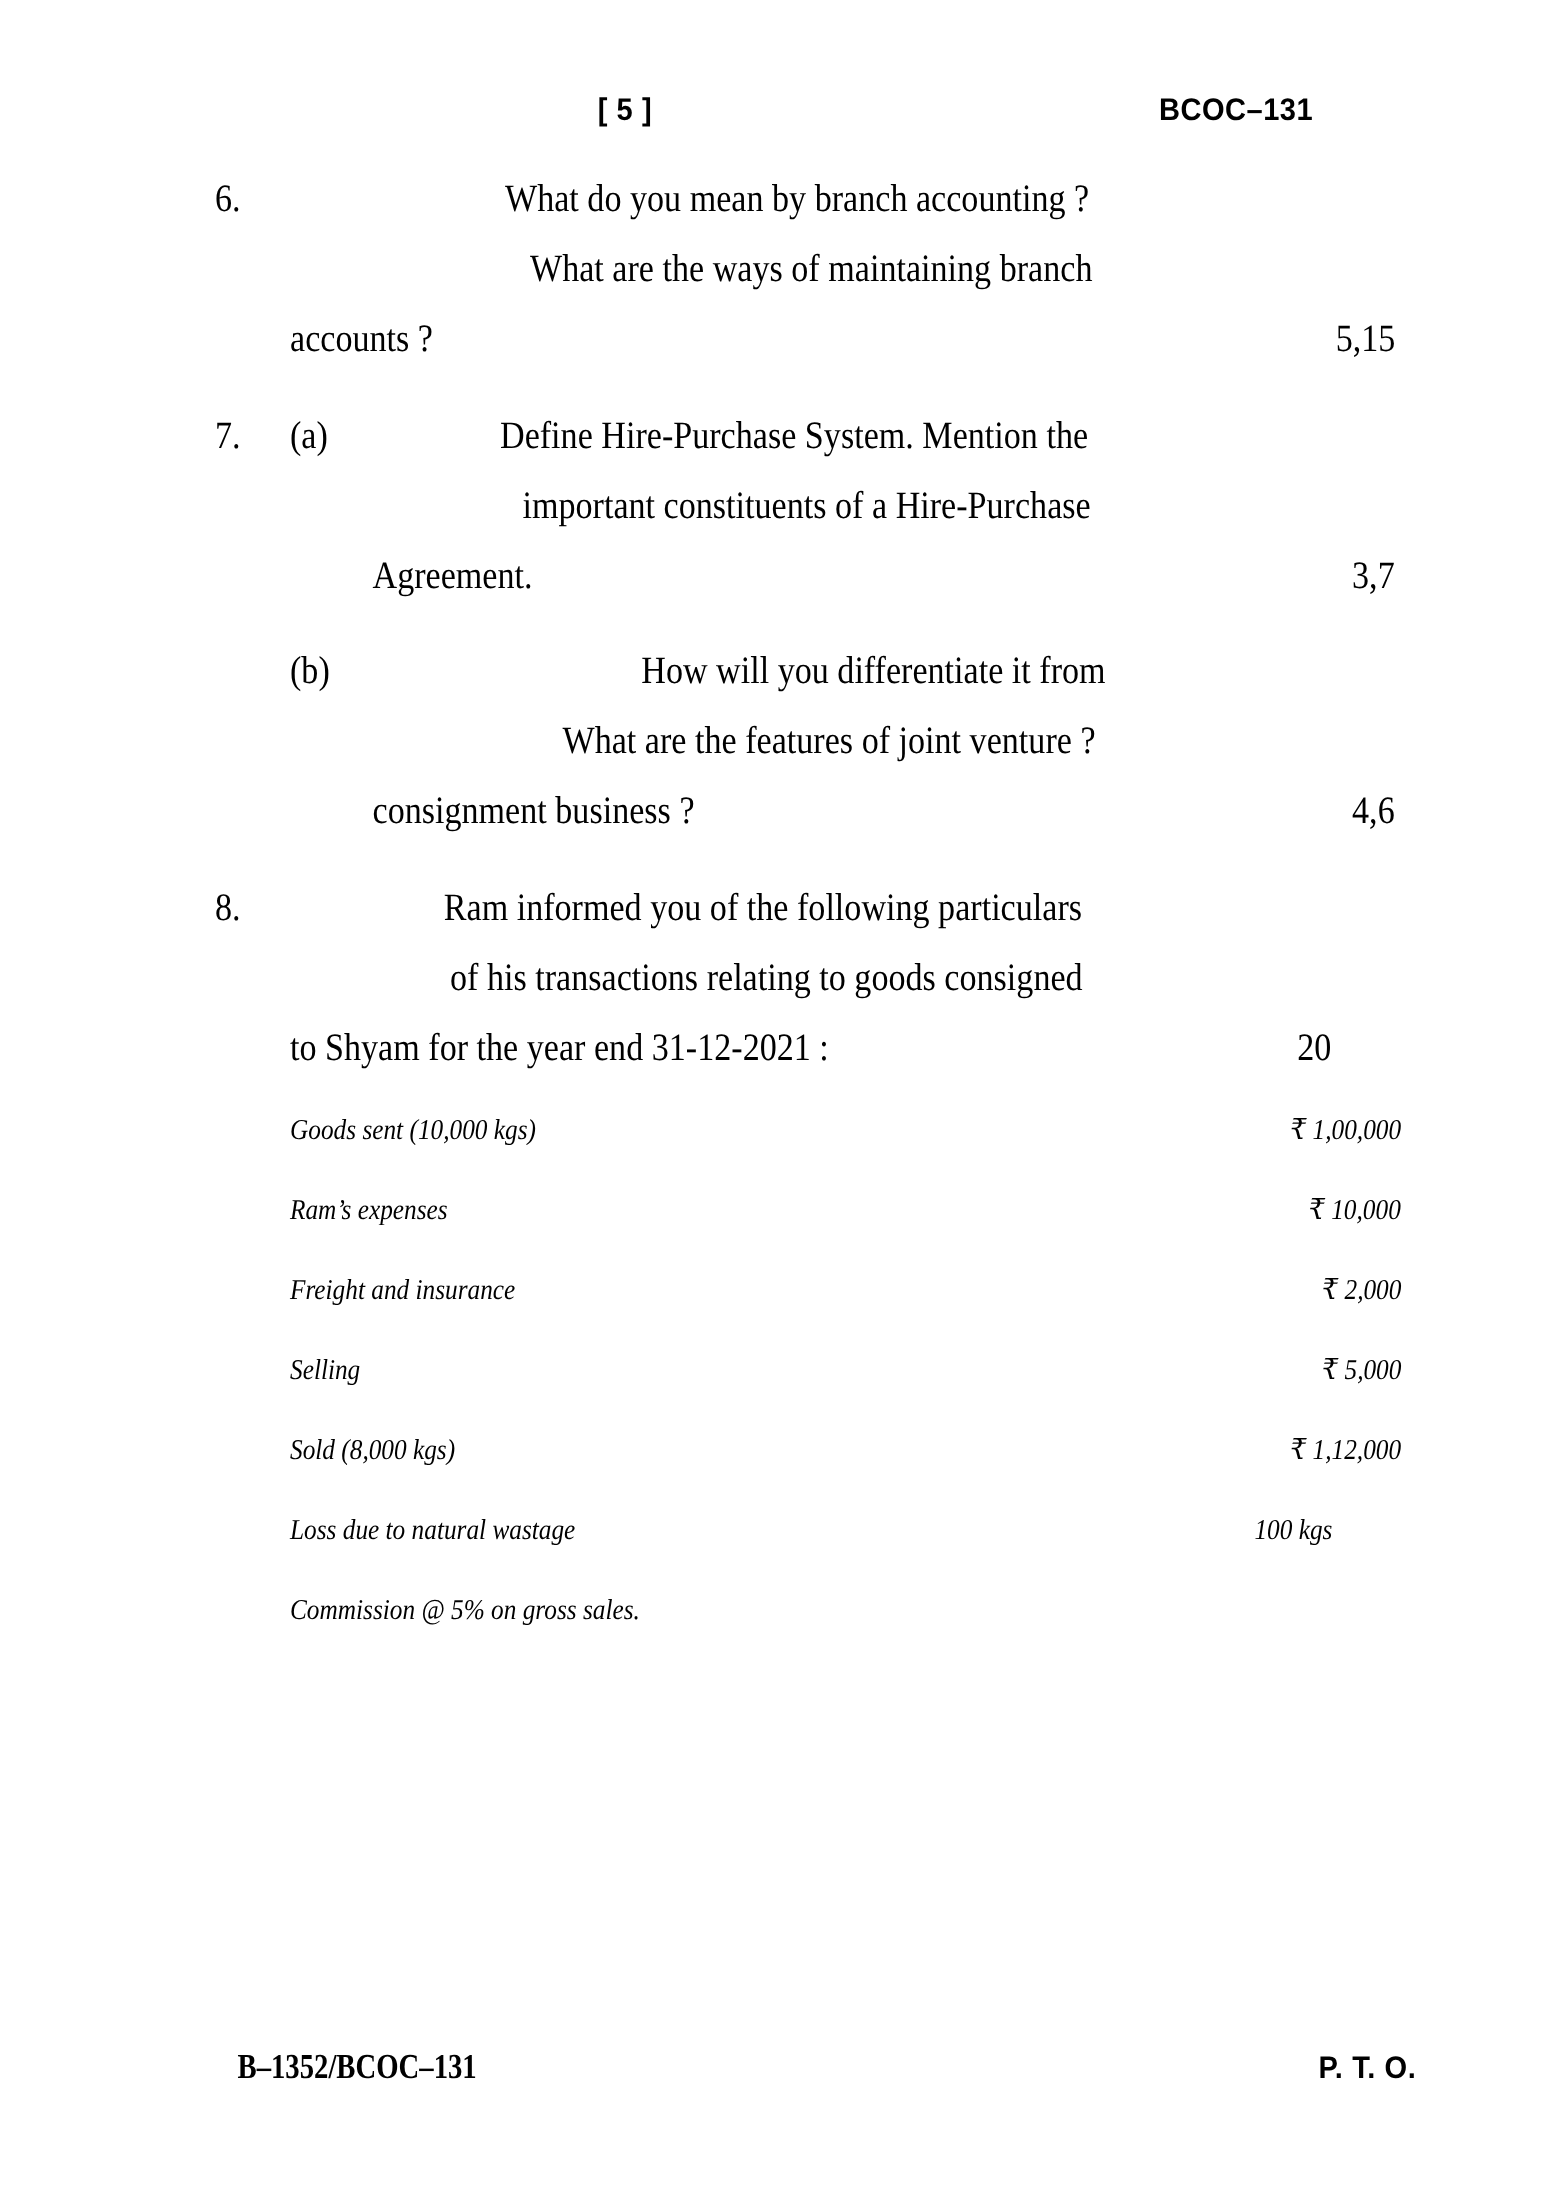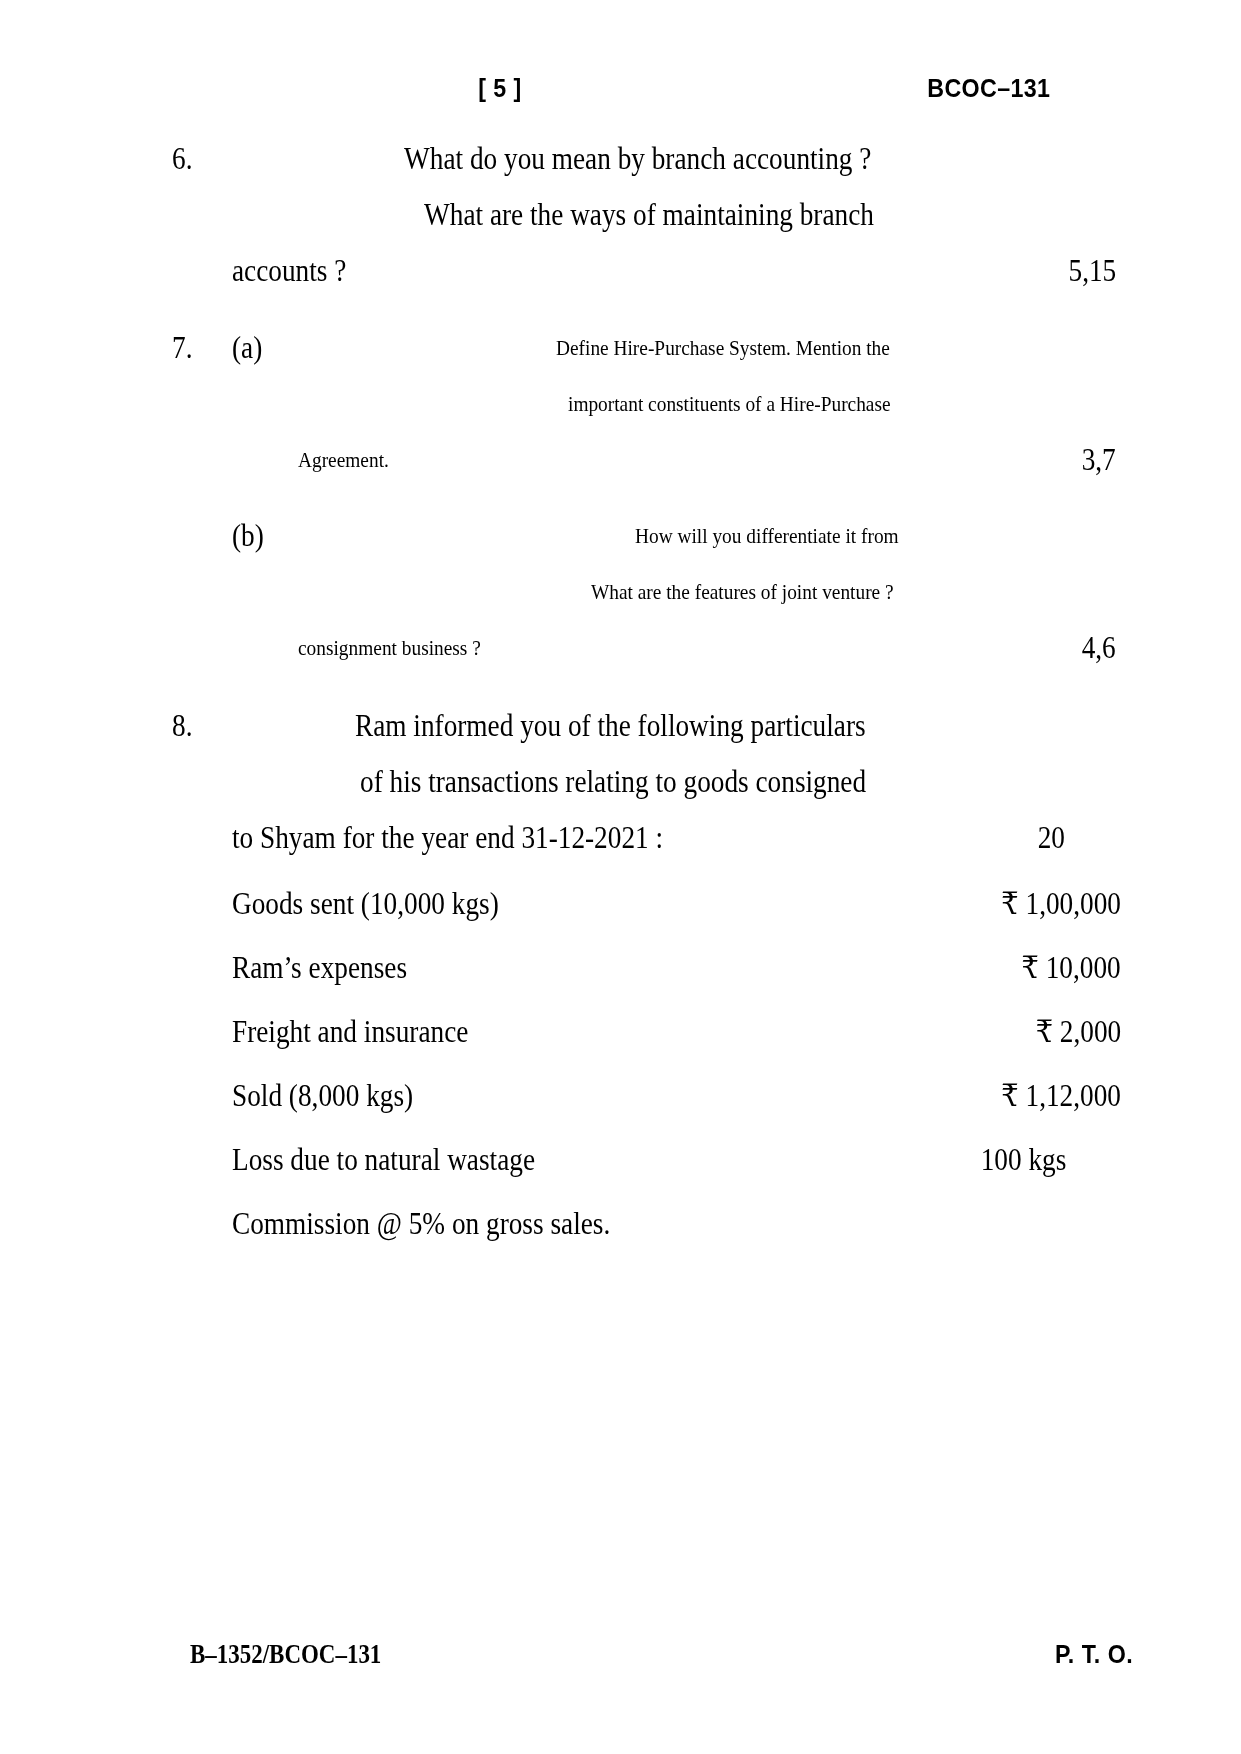--- a/index.html
+++ b/index.html
@@ -99,21 +99,21 @@
     width: 60px;
     font-size: 31px;
     line-height: 56px;
     transform: scaleX(0.88);
     transform-origin: left top;
     white-space: nowrap;
   }
   .subbody {
     margin-left: 298px;
     margin-right: 306px;
-    font-size: 22px;
+    font-size: 31px;
     line-height: 56px;
   }
 
   
   .jline {
     display: flex;
     justify-content: flex-end;
     white-space: nowrap;
     height: 56px;
     align-items: baseline;
@@ -146,22 +146,23 @@
   
   .particulars {
     position: absolute;
     left: 232px;
     right: 120px;
     top: 0;
   }
   .prow {
     position: relative;
     height: 64px;
-    font-size: 31px;
+    font-size: 23px;
     line-height: 64px;
+    font-style: italic;
   }
   .plabel {
     position: absolute;
     left: 0;
     top: 0;
     transform: scaleX(0.88);
     transform-origin: left top;
     white-space: nowrap;
   }
   .pamount {
@@ -295,20 +296,24 @@
           <span class="plabel">Ram’s expenses</span>
           <span class="pamount">₹ 10,000</span>
         </div>
 
 
         <div class="prow">
           <span class="plabel">Freight and insurance</span>
           <span class="pamount">₹ 2,000</span>
         </div>
 
+        <div class="prow">
+          <span class="plabel">Selling</span>
+          <span class="pamount">₹ 5,000</span>
+        </div>
 
         <div class="prow">
           <span class="plabel">Sold (8,000 kgs)</span>
           <span class="pamount">₹ 1,12,000</span>
         </div>
 
         <div class="prow">
           <span class="plabel">Loss due to natural wastage</span>
           <span class="pamount" style="right:55px;">100 kgs</span>
         </div>

